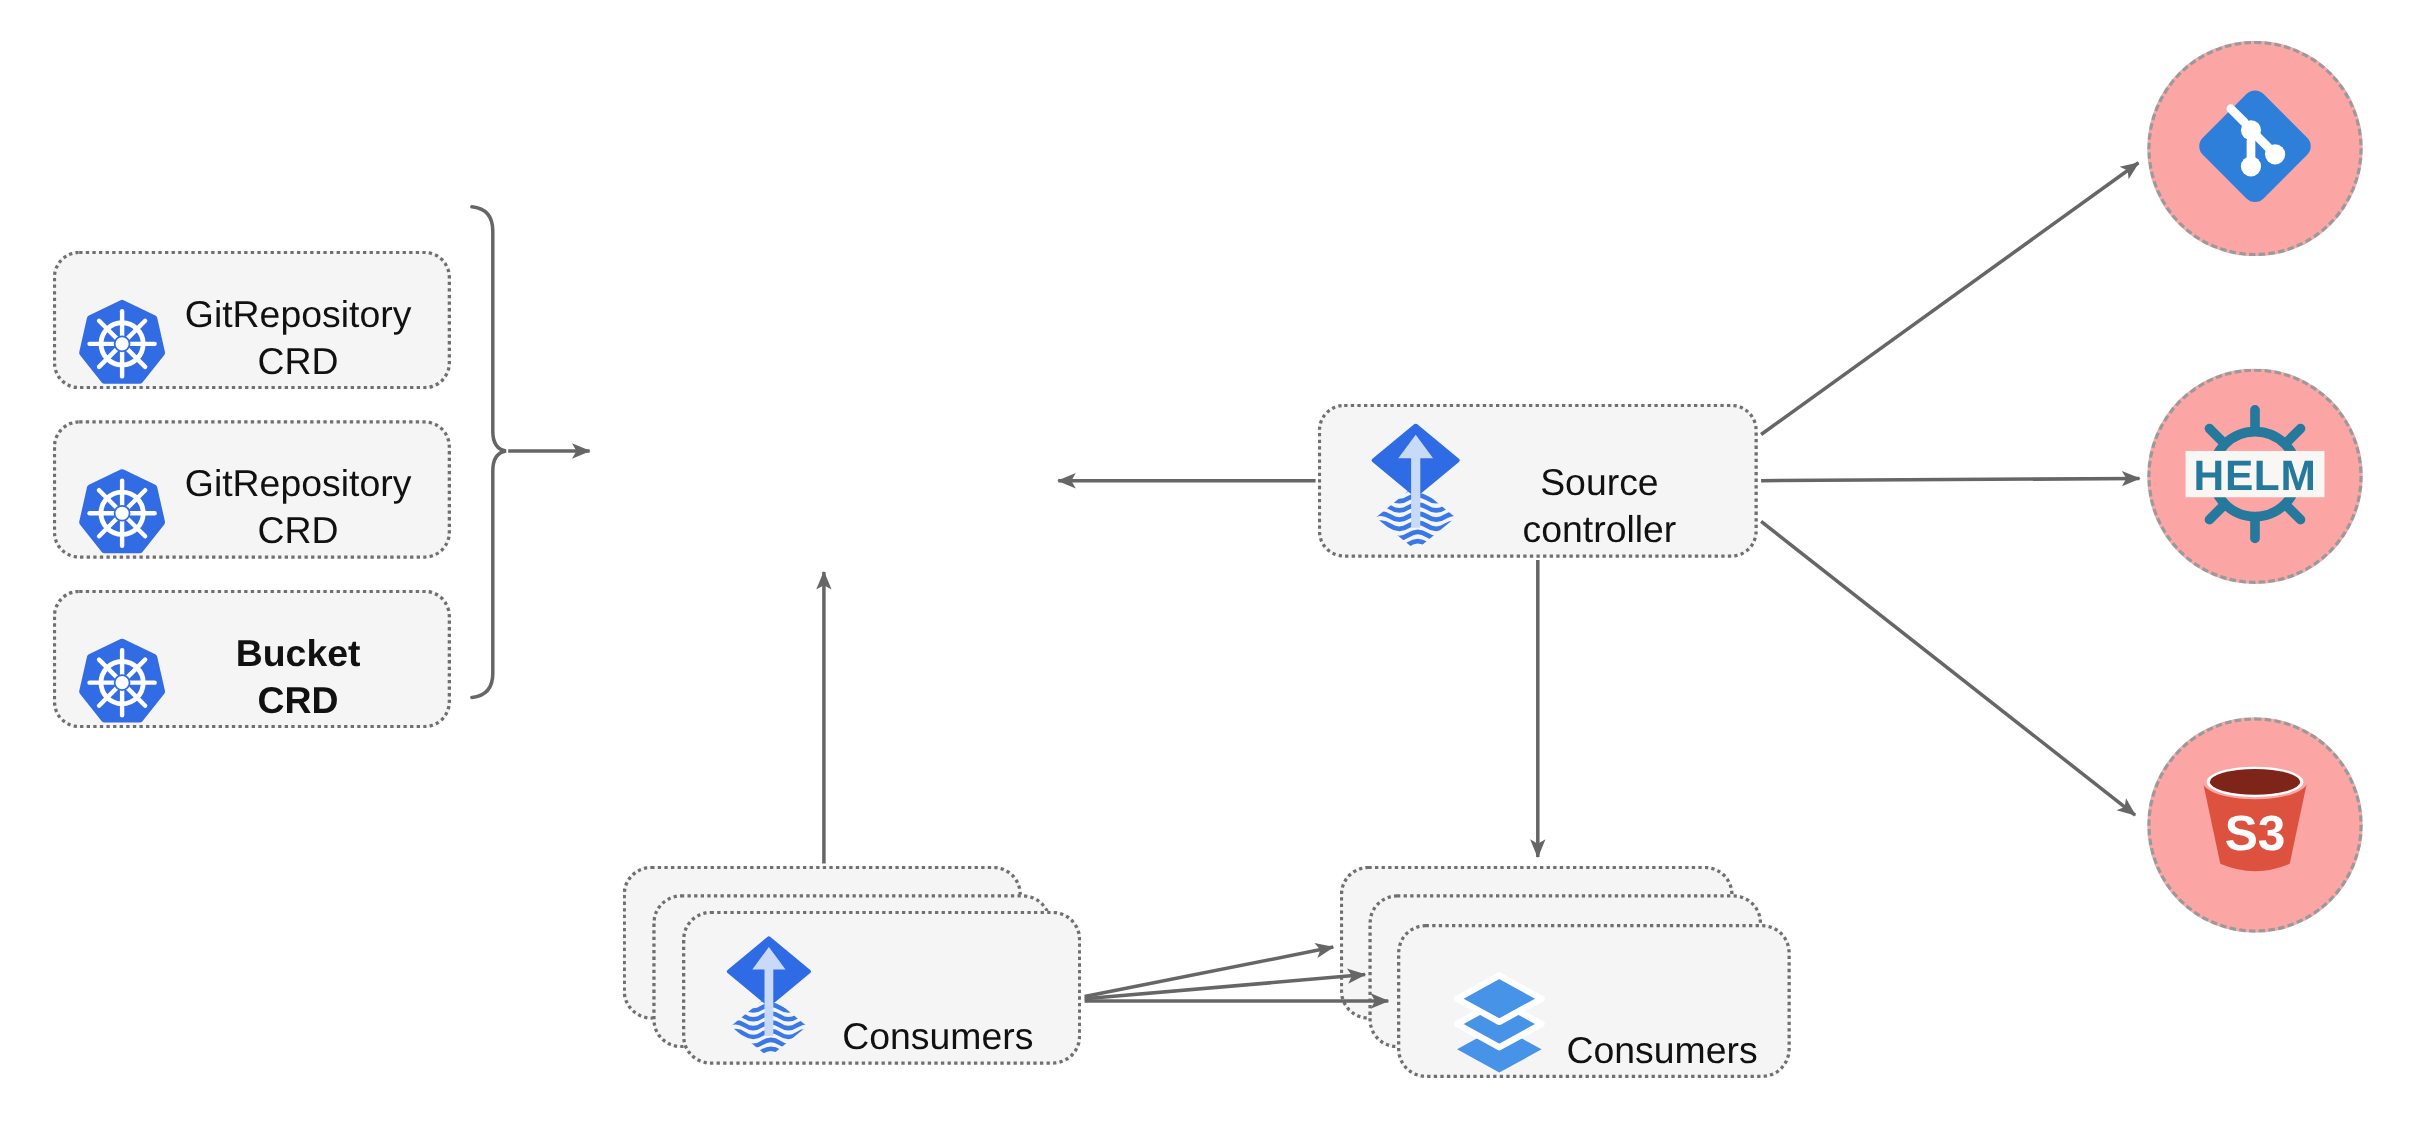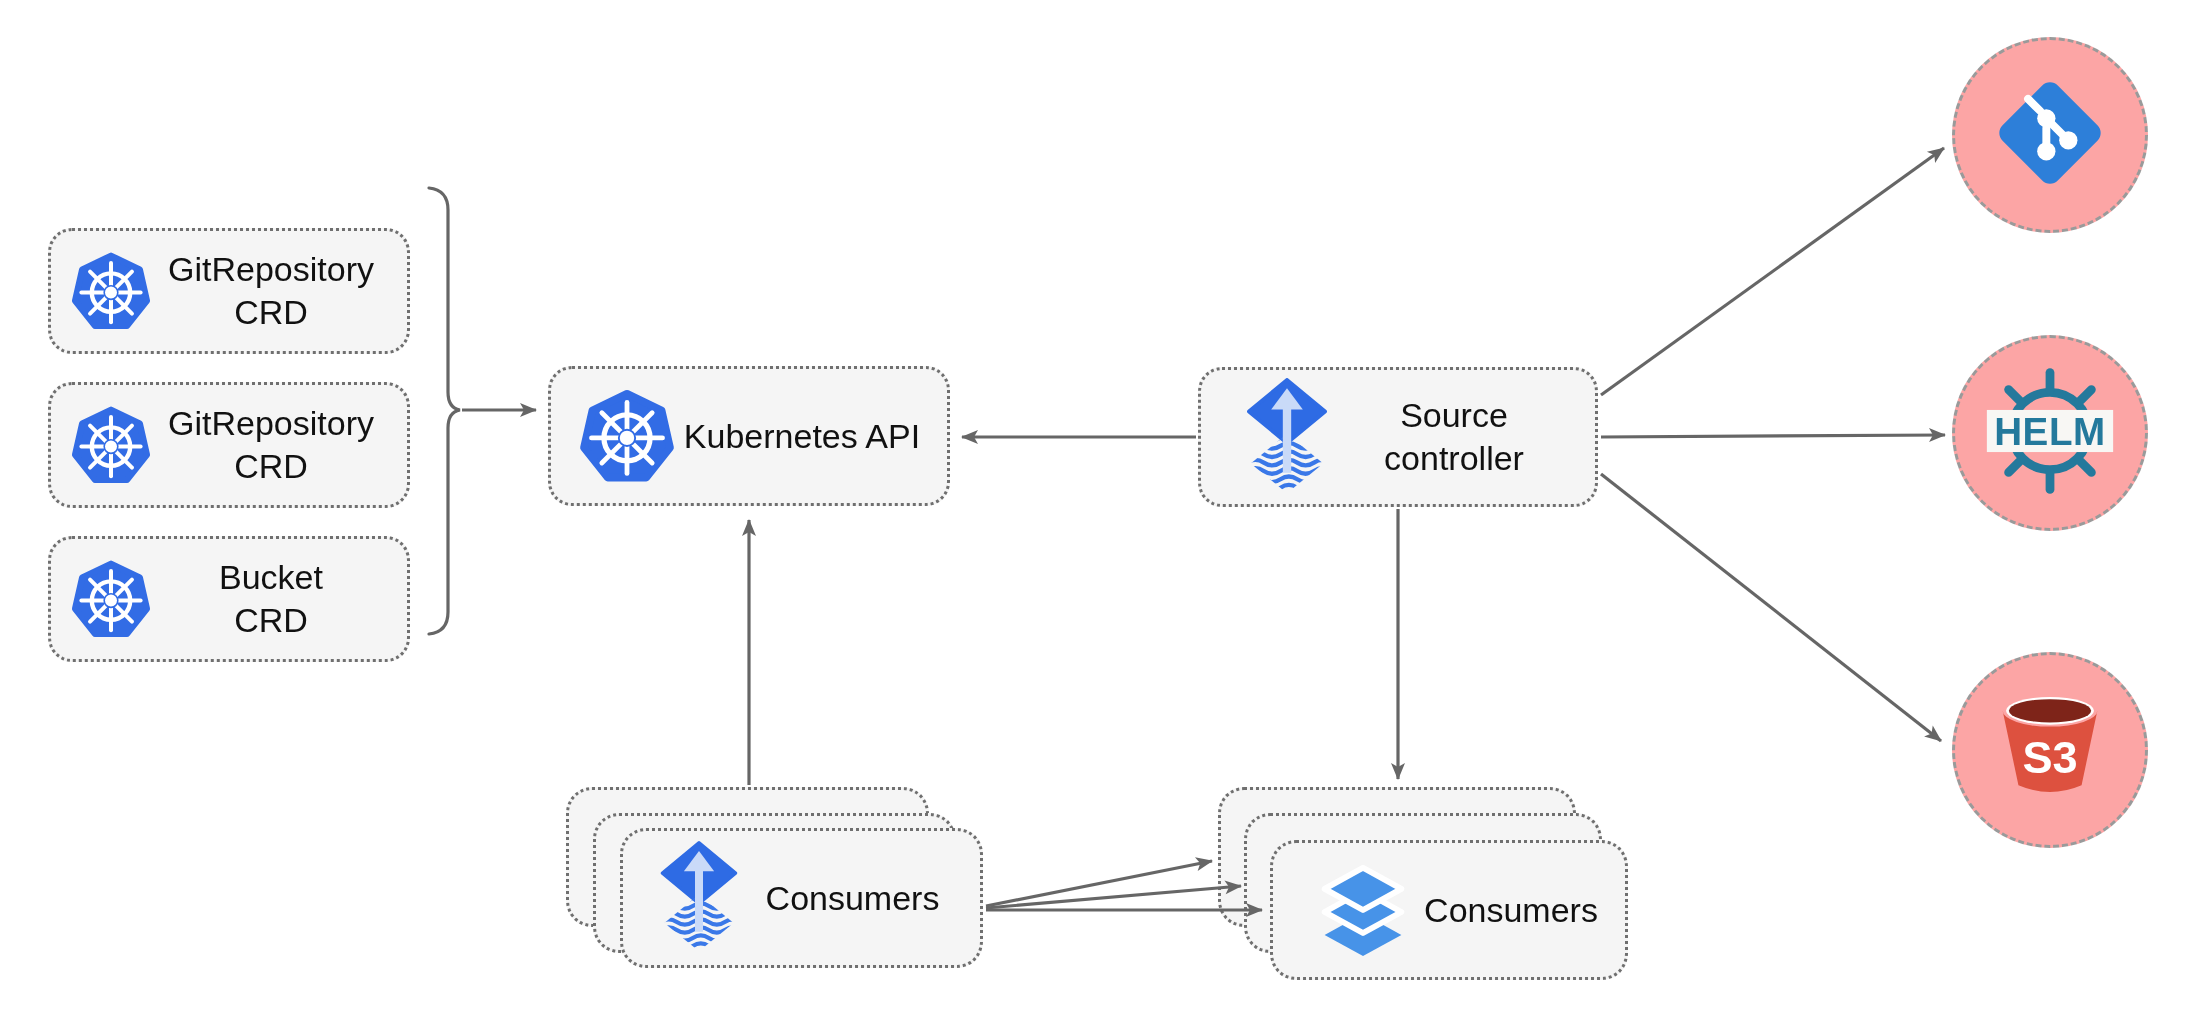--- a/index.html
+++ b/index.html
@@ -2,21 +2,21 @@
 <html><head>
 <meta charset="utf-8">
 <style>
   html,body{margin:0;padding:0;background:#ffffff;}
   .canvas{position:relative;width:2196px;height:1030px;overflow:hidden;
           font-family:"Liberation Sans",sans-serif;color:#111111;background:#ffffff;}
 
   
   .node{position:absolute;box-sizing:border-box;background:#f5f5f5;
         border:3px dotted #6f6f6f;border-radius:24px;
-        display:flex;align-items:center;}
+        display:flex;align-items:flex-end;}
   .node .icon{flex:0 0 auto;display:flex;align-items:center;justify-content:center;}
   .lbl{flex:1 1 auto;text-align:center;font-size:34px;line-height:43px;color:#111111;}
 
   
   .stackback{position:absolute;box-sizing:border-box;background:#f5f5f5;
              border:3px dotted #6f6f6f;border-radius:26px;}
 
   
   .ext{position:absolute;box-sizing:border-box;width:196px;height:196px;
        background:#fca5a5;border:3px dashed #9a9a9a;border-radius:50%;
@@ -124,40 +124,32 @@
       <svg width="80" height="80" viewBox="0 0 100 100">
           <use href="#sym-k8s"></use>
         </svg>
     </span>
     <div class="lbl">
       <div>GitRepository</div>
       <div>CRD</div>
     </div>
   </div>
 
-  <div class="node" style="left:48px;top:536px;width:362px;height:126px;padding:0 16px 0 20px;">
+  <div class="node" style="left:48px;top:536px;width:362px;height:126px;padding:0 16px 0 20px;font-weight:bold;">
     <span class="icon">
       <svg width="80" height="80" viewBox="0 0 100 100">
           <use href="#sym-k8s"></use>
         </svg>
     </span>
     <div class="lbl">
       <div>Bucket</div>
       <div>CRD</div>
     </div>
   </div>
 
-  <div class="node" style="left:548px;top:366px;width:402px;height:140px;padding:0 18px 0 28px;">
-    <span class="icon">
-      <svg width="96" height="96" viewBox="0 0 100 100">
-          <use href="#sym-k8s"></use>
-        </svg>
-    </span>
-    <div class="lbl">Kubernetes API</div>
-  </div>
 
   <div class="node" style="left:1198px;top:367px;width:400px;height:140px;padding:0 16px 0 44px;">
     <span class="icon">
       <svg width="84" height="119" viewBox="0 0 90 128">
           <use href="#sym-flux"></use>
         </svg>
     </span>
     <div class="lbl">
       <div>Source</div>
       <div>controller</div>

